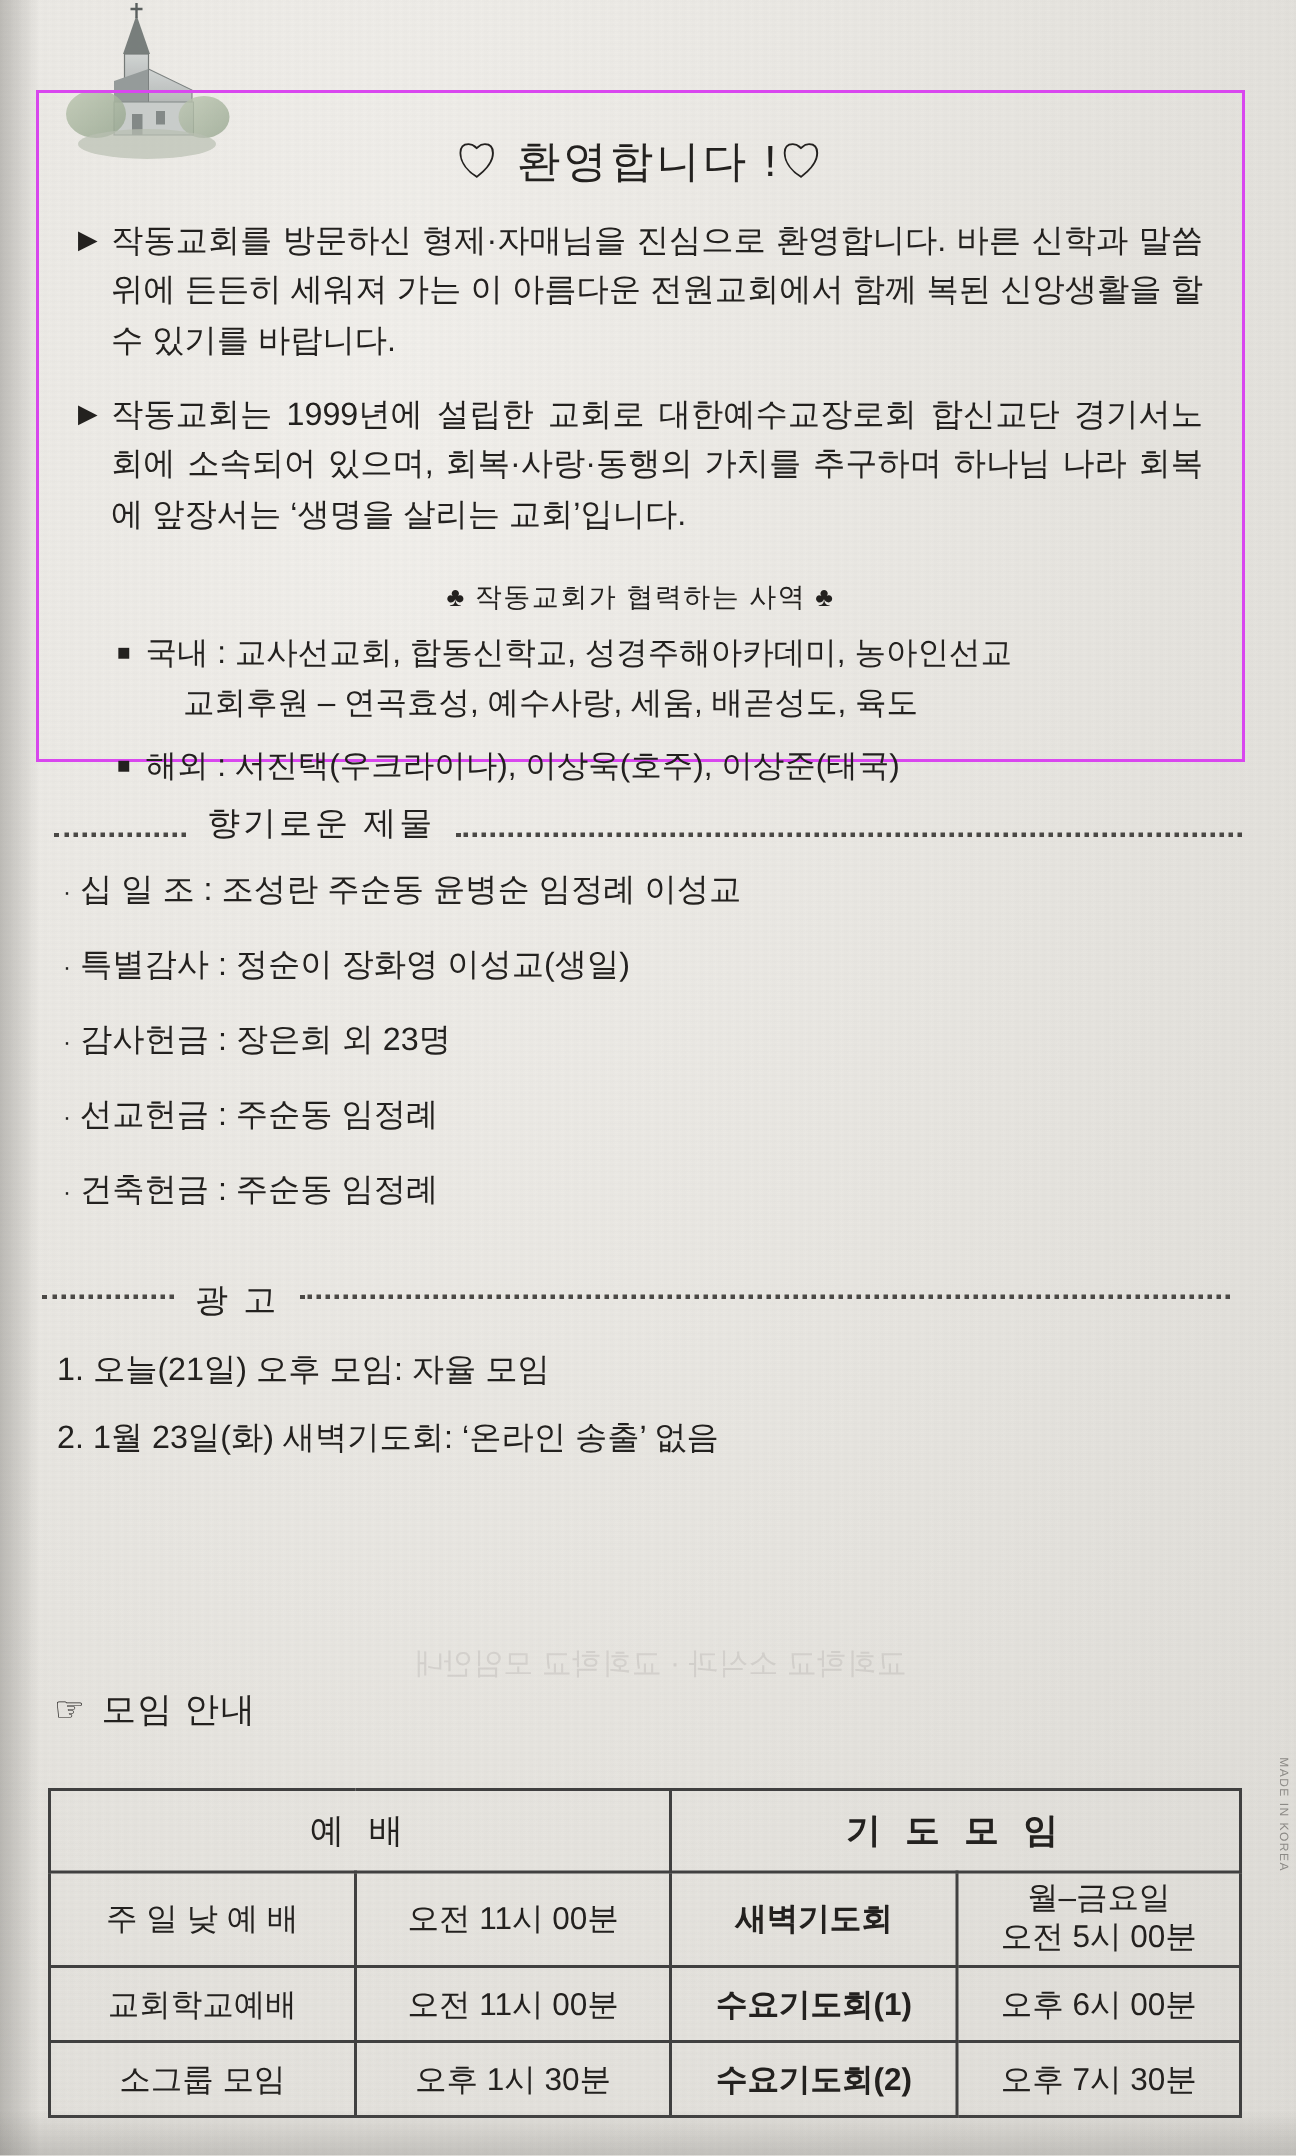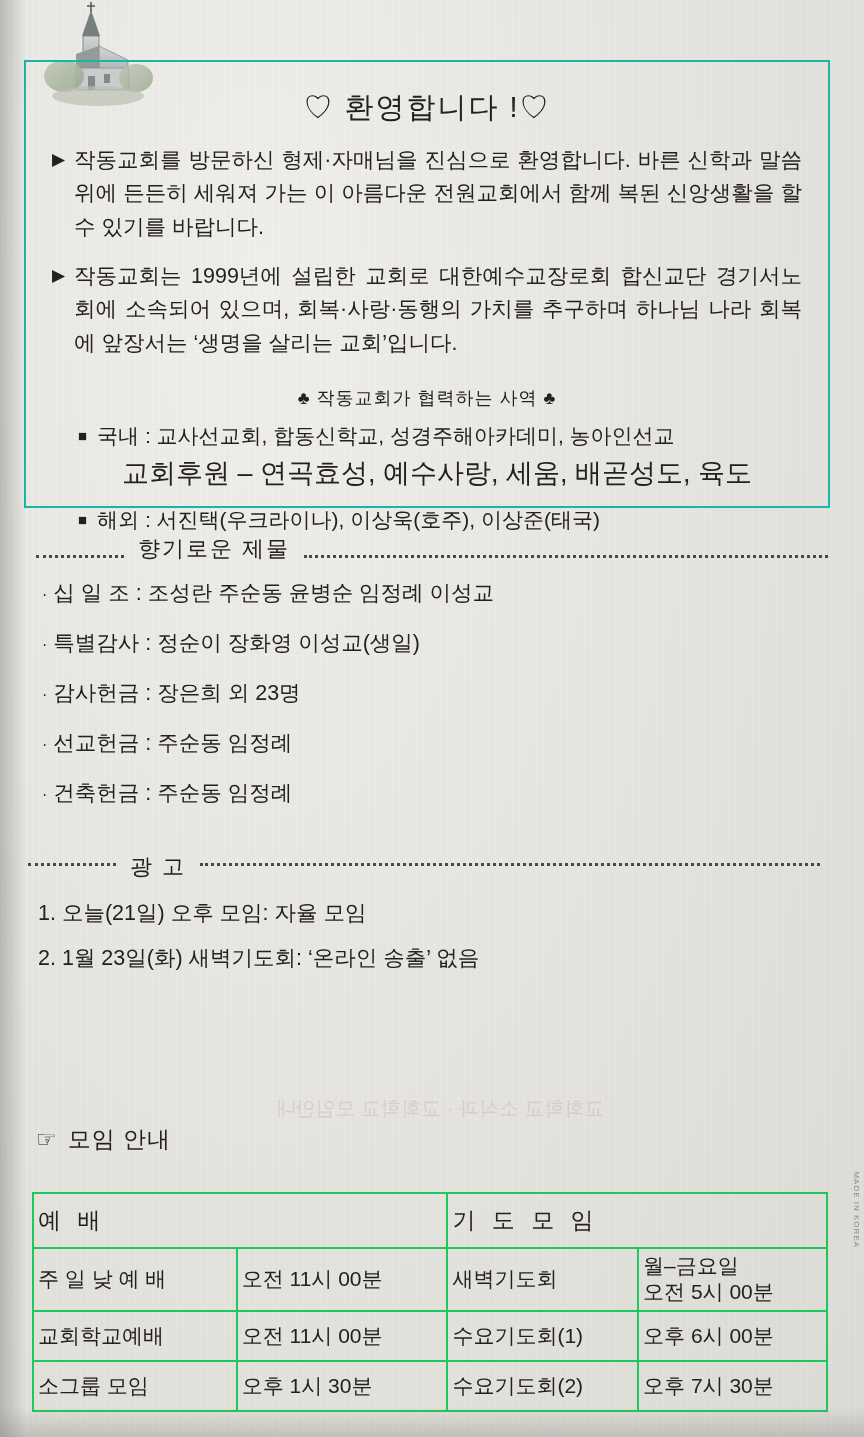--- a/index.html
+++ b/index.html
@@ -57,21 +57,21 @@
     opacity: 0.92;
   }
 
   
   .welcome-box {
     position: absolute;
     left: 24px;
     top: 60px;
     width: 806px;
     height: 448px;
-    border: 2px solid #14b8a6;
+    border: 2px solid #d946ef;
     box-sizing: border-box;
   }
   .welcome-title {
     text-align: center;
     font-size: 29px;
     letter-spacing: 2px;
     margin-top: 26px;
     font-weight: 500;
   }
   .para {
@@ -105,21 +105,21 @@
   }
   .coop-row .sq {
     flex: 0 0 auto;
     margin-right: 10px;
     font-size: 15px;
     line-height: 2.1;
   }
   .coop-row .ctext { flex: 1 1 auto; }
   .coop-sub {
     margin: 2px 30px 0 96px;
-    font-size: 27px;
+    font-size: 21px;
     line-height: 1.5;
   }
 
   
   .sec-head {
     position: absolute;
     display: flex;
     align-items: center;
     font-size: 22px;
     white-space: nowrap;
@@ -182,36 +182,37 @@
 
   table.schedule {
     position: absolute;
     left: 32px;
     top: 1192px;
     width: 796px;
     border-collapse: collapse;
     font-size: 21px;
   }
   table.schedule td {
-    border: 2px solid #22c55e;
+    border: 2px solid #404040;
+    text-align: center;
     padding: 10px 4px;
     white-space: nowrap;
   }
   table.schedule td.hdr {
     font-size: 23px;
     letter-spacing: 5px;
     padding: 11px 4px;
   }
   table.schedule td.two-line {
     line-height: 1.25;
     padding: 4px 4px;
   }
   .col1 { width: 206px; }
   .col2 { width: 212px; }
-  .col3 { width: 190px; }
+  .col3 { width: 190px; font-weight: bold; }
   .col4 { width: 188px; }
 
   .made-in {
     position: absolute;
     right: 3px;
     top: 1248px;
     font-size: 8px;
     color: #8c8a86;
     letter-spacing: 1px;
     transform: rotate(90deg);

